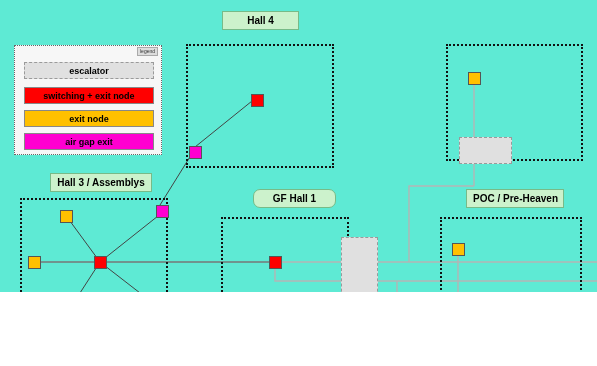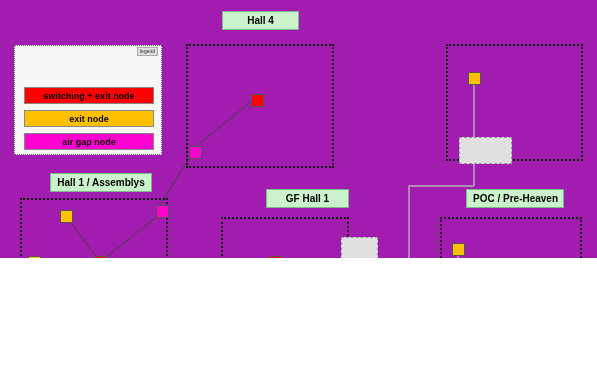--- a/index.html
+++ b/index.html
@@ -6,22 +6,22 @@
     margin: 0;
     padding: 0;
     background: #ffffff;
   }
   body {
     font-family: "Liberation Sans", sans-serif;
   }
   #canvas {
     position: relative;
     width: 597px;
-    height: 258px;
-    background: #a21caf;
+    height: 292px;
+    background: #5eead4;
     overflow: hidden;
   }
   #wires {
     position: absolute;
     left: 0; top: 0;
     width: 597px;
     height: 366px;
   }
 
   
@@ -171,30 +171,31 @@
   <div class="node ex" style="left:62px;  top:303px;"></div>
   <div class="node ex" style="left:155px; top:303px;"></div>
 
   <div class="node sw" style="left:269px; top:256px;"></div>
 
   <div class="node ex" style="left:452px; top:243px;"></div>
 
   <div class="zone-title" style="left:222px; top:11px; width:77px;">Hall 4</div>
 
 
-  <div class="zone-title" style="left:50px; top:173px; width:102px;">Hall 1 / Assemblys</div>
-
-  <div class="zone-title" style="left:266px; top:189px; width:83px;">GF Hall 1</div>
+  <div class="zone-title" style="left:50px; top:173px; width:102px;">Hall 3 / Assemblys</div>
+
+  <div class="zone-title" style="left:253px; top:189px; width:83px;border-radius:7px;">GF Hall 1</div>
 
   <div class="zone-title" style="left:466px; top:189px; width:98px;text-align:center;">POC / Pre-Heaven</div>
 
   <div id="legend">
     <div id="legend-caption">legend</div>
 
+    <div class="legend-row lr-escalator">escalator</div>
 
     <div class="legend-row lr-exit">exit node</div>
 
     <div class="legend-row lr-switch">switching + exit node</div>
 
-    <div class="legend-row lr-air">air gap node</div>
+    <div class="legend-row lr-air">air gap exit</div>
   </div>
 
 </div>
 
 </body></html>

